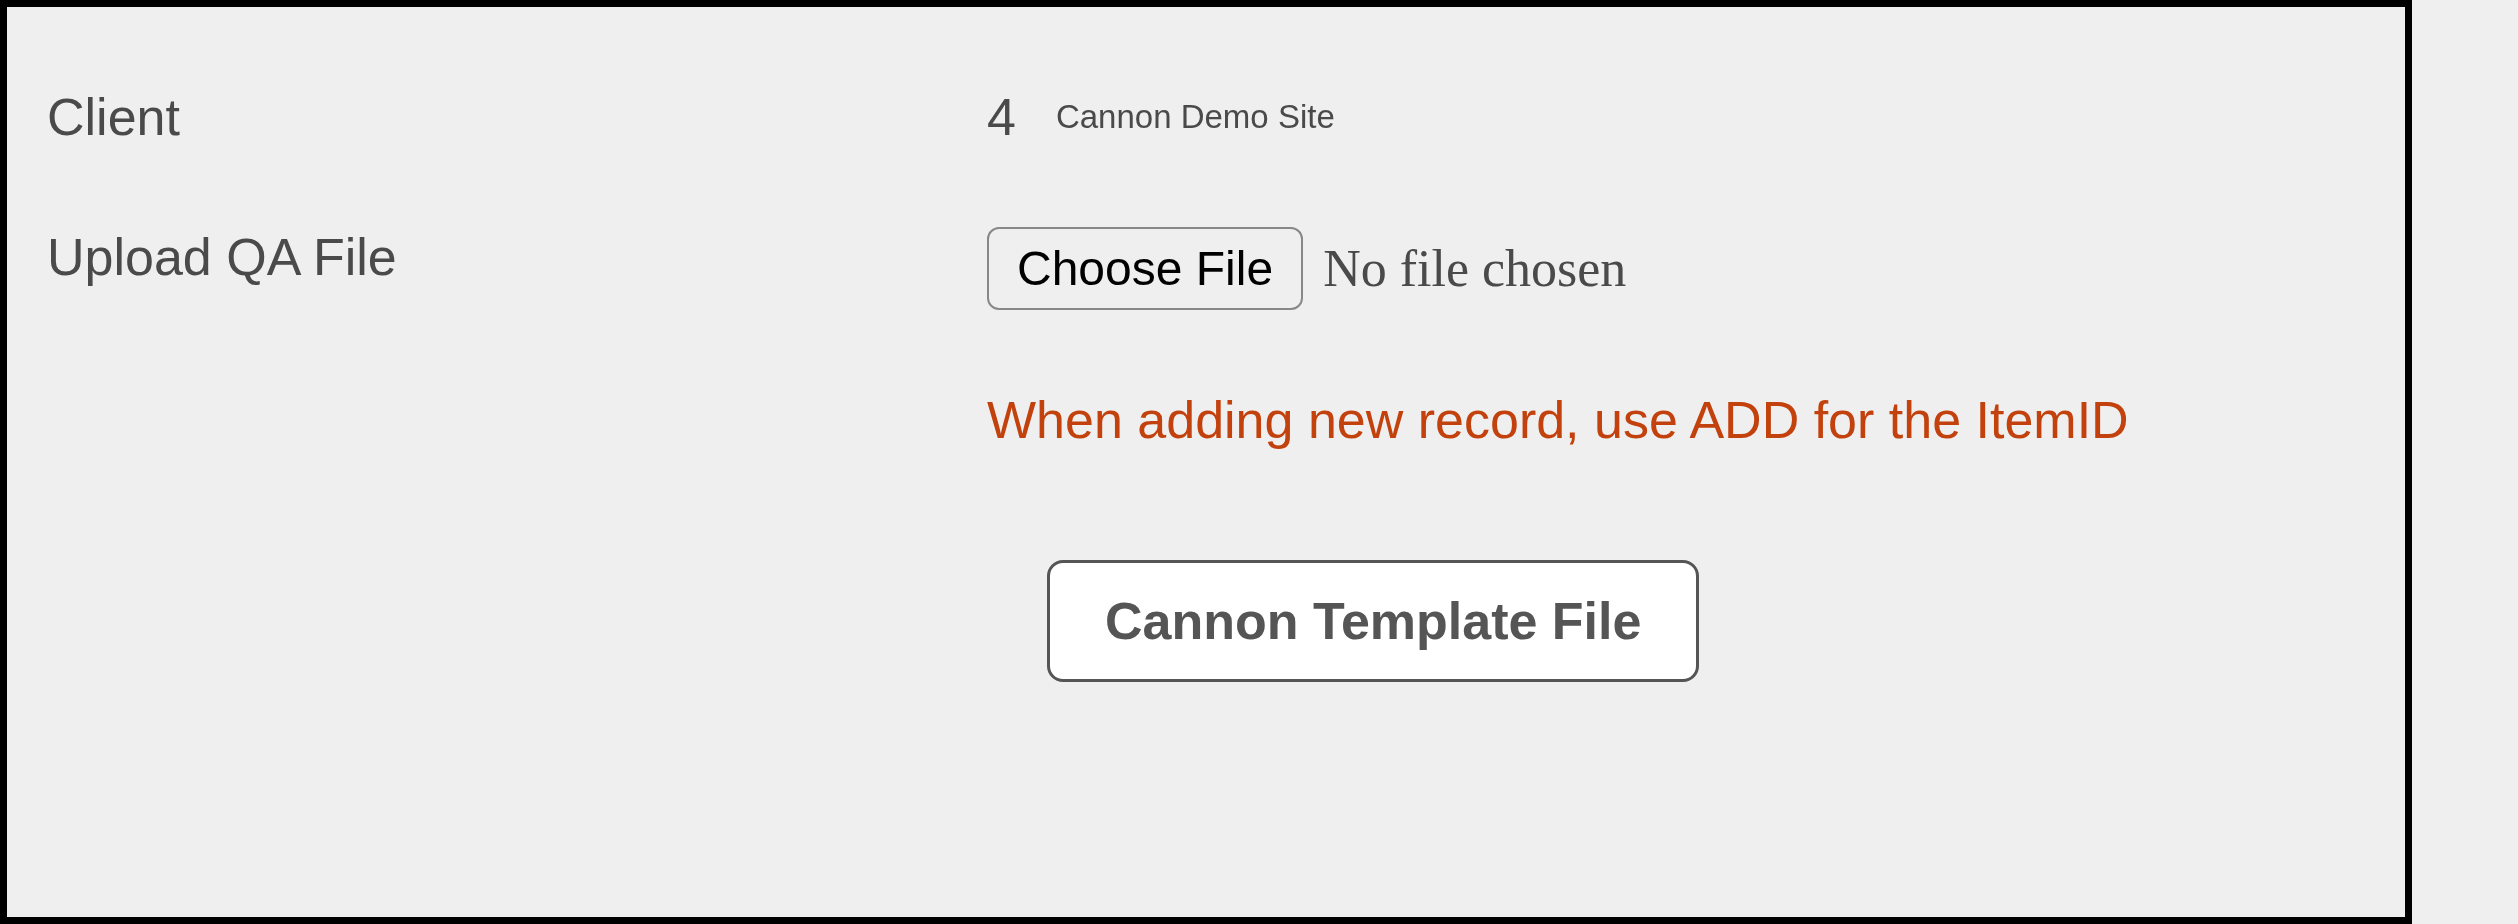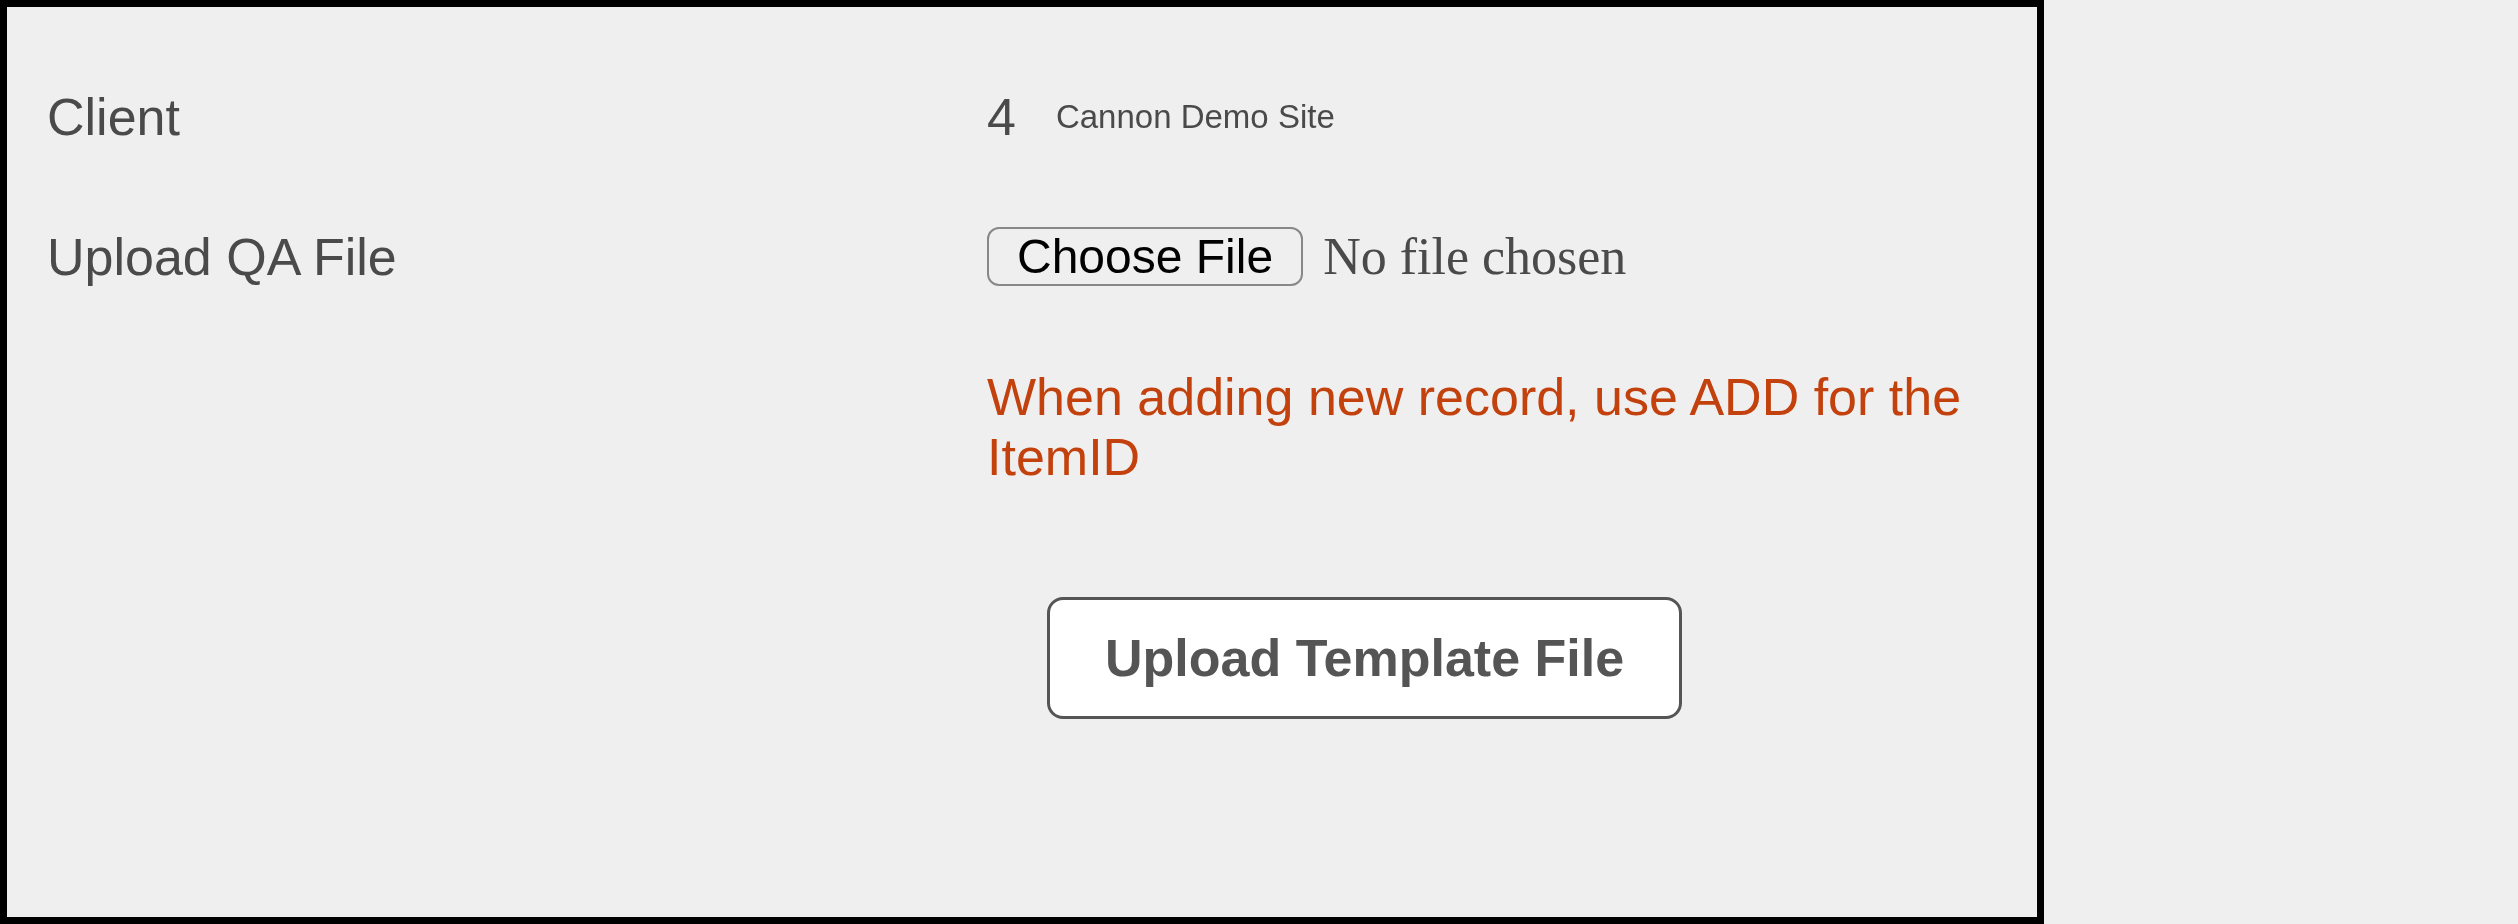--- a/index.html
+++ b/index.html
@@ -8,21 +8,21 @@
       padding: 0;
     }
     body {
       font-family: Arial, Helvetica, sans-serif;
       background: #efefef;
       width: 2518px;
       height: 924px;
       overflow: hidden;
     }
     .panel {
-      width: 2044px;
+      width: 2412px;
       height: 924px;
       background: #efefef;
       border: 7px solid #000;
       padding: 80px 40px 40px 40px;
     }
     .form-row {
       display: flex;
       align-items: flex-start;
       margin-bottom: 80px;
     }
@@ -53,21 +53,21 @@
       align-items: center;
       gap: 20px;
     }
     .choose-file-btn {
       font-family: Arial, Helvetica, sans-serif;
       font-size: 48px;
       color: #000;
       background: #efefef;
       border: 2px solid #888;
       border-radius: 12px;
-      padding: 0 28px;
+      padding: 12px 28px;
       cursor: pointer;
     }
     .file-status {
       font-size: 52px;
       color: #4a4a4a;
       font-family: Liberation Serif, serif;
     }
     .hint-row {
       display: flex;
       margin-top: 0px;
@@ -121,16 +121,16 @@
     </div>
   </div>
 
   <div class="hint-row">
     <div class="hint-spacer"></div>
     <div class="hint-text">When adding new record, use ADD for the ItemID</div>
   </div>
 
   <div class="button-row">
     <div class="button-spacer"></div>
-    <button class="upload-btn">Upload Template File</button>
+    <button class="upload-btn">Cannon Template File</button>
   </div>
 
 </div>
 
 </body></html>

